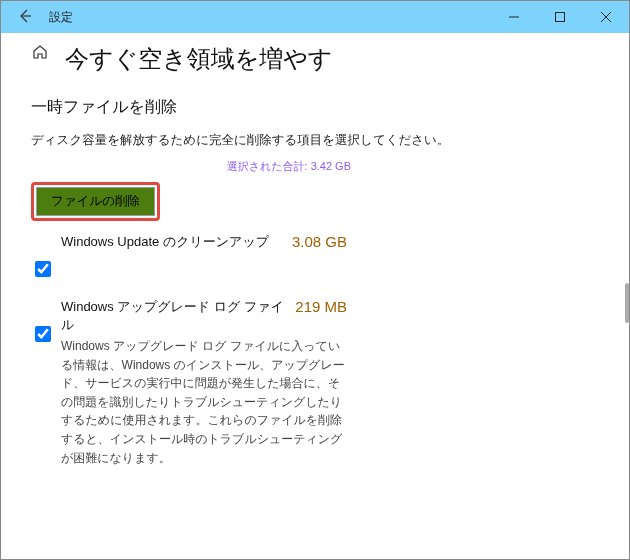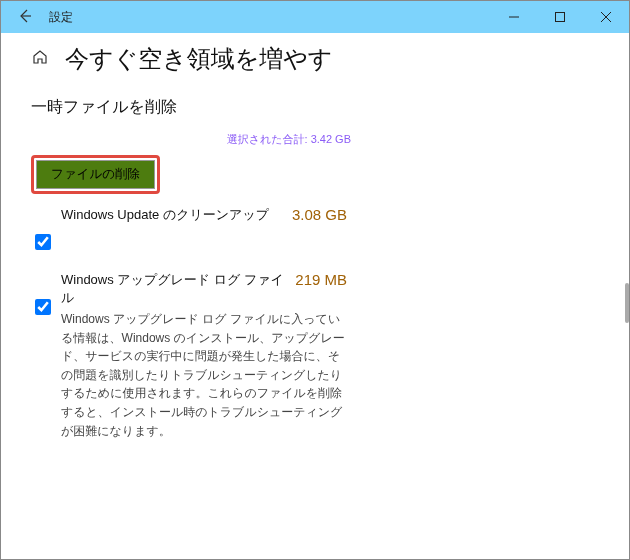--- a/index.html
+++ b/index.html
@@ -48,21 +48,20 @@
     }
     .window-controls .ctrl svg { display: block; }
     .content {
       padding: 10px 30px 0 30px;
       height: calc(100% - 32px);
       overflow: hidden;
       position: relative;
     }
     .page-header {
       display: flex;
-      align-items: center;
       margin-bottom: 22px;
     }
     .page-header .home-icon {
       font-size: 16px;
       color: #333;
       margin-right: 16px;
     }
     .page-header h1 {
       font-size: 24px;
       font-weight: 500;
@@ -196,20 +195,21 @@
     <span class="home-icon">
       <svg width="18" height="18" viewBox="0 0 18 18">
           <path d="M3 8 L9 3 L15 8 L15 15 L11 15 L11 11 L7 11 L7 15 L3 15 Z" stroke="#333" stroke-width="1.2" fill="none"></path>
         </svg>
     </span>
     <h1>今すぐ空き領域を増やす</h1>
   </div>
 
   <h2 class="section">一時ファイルを削除</h2>
 
+  <p class="instruction">ディスク容量を解放するために完全に削除する項目を選択してください。</p>
 
   <div class="total-row">
     <span>選択された合計:</span>
     <span>3.42 GB</span>
   </div>
 
   <div class="delete-wrap">
     <button class="delete-btn">ファイルの削除</button>
   </div>
 

